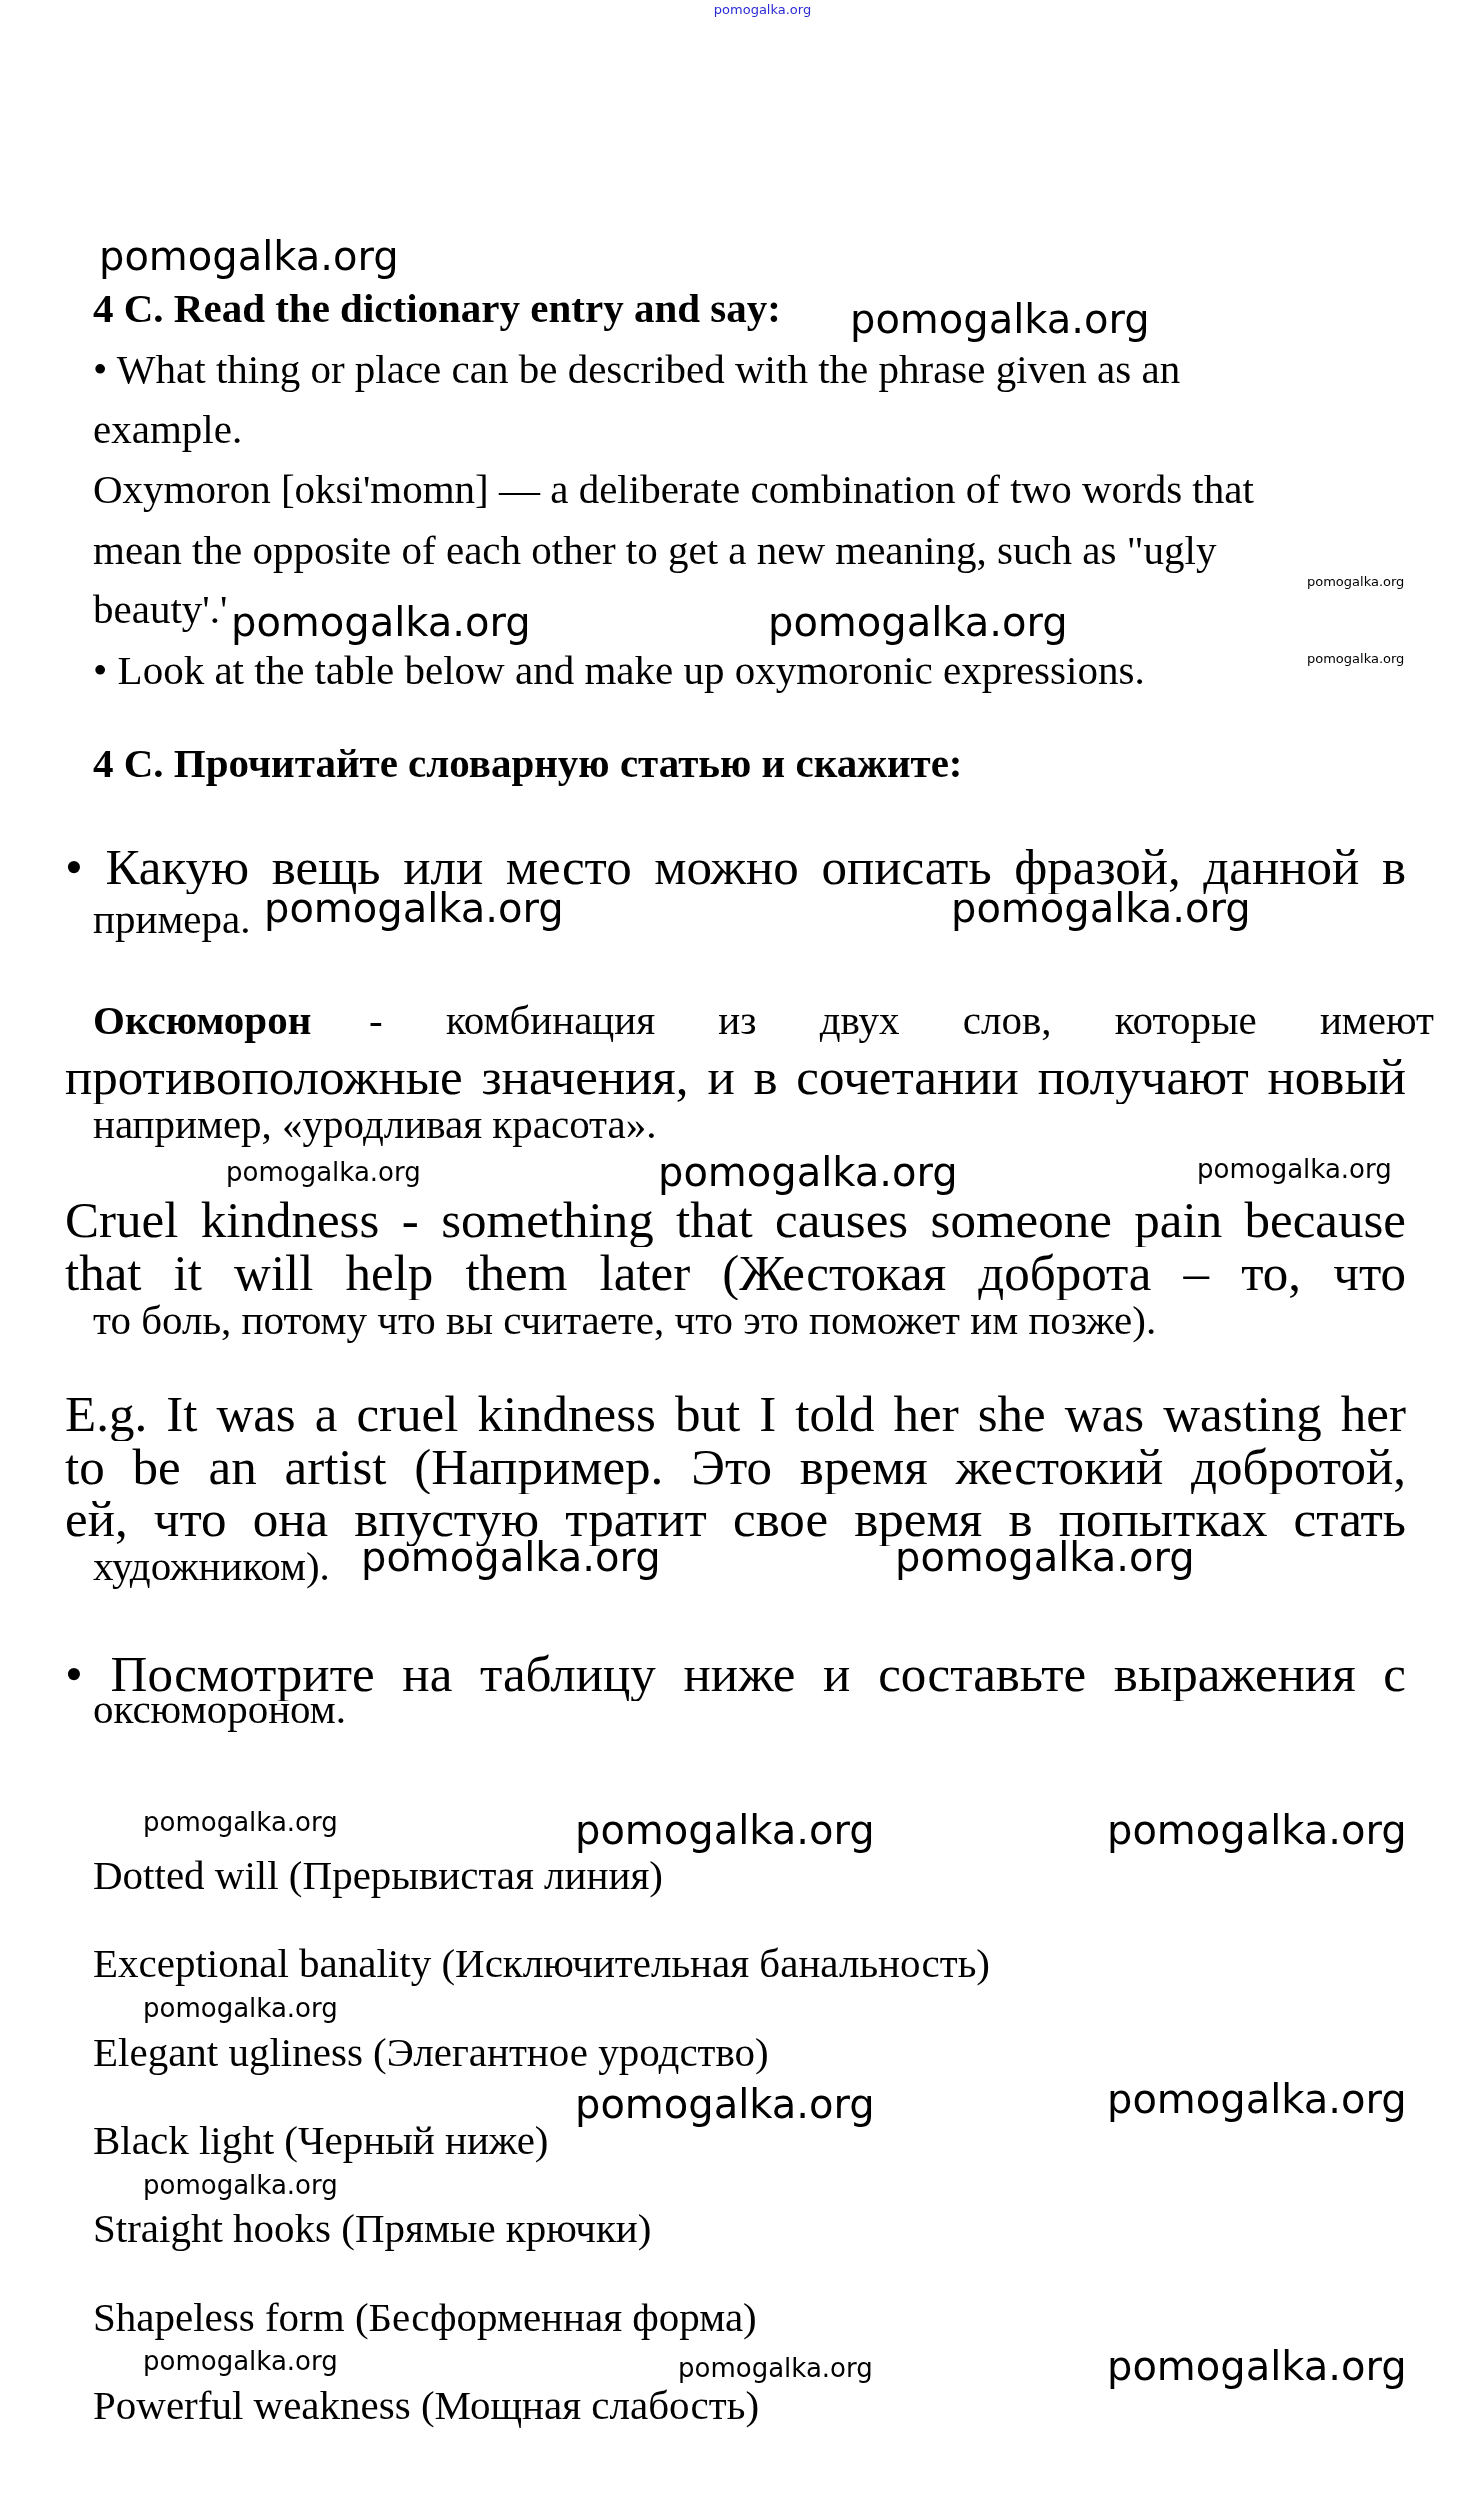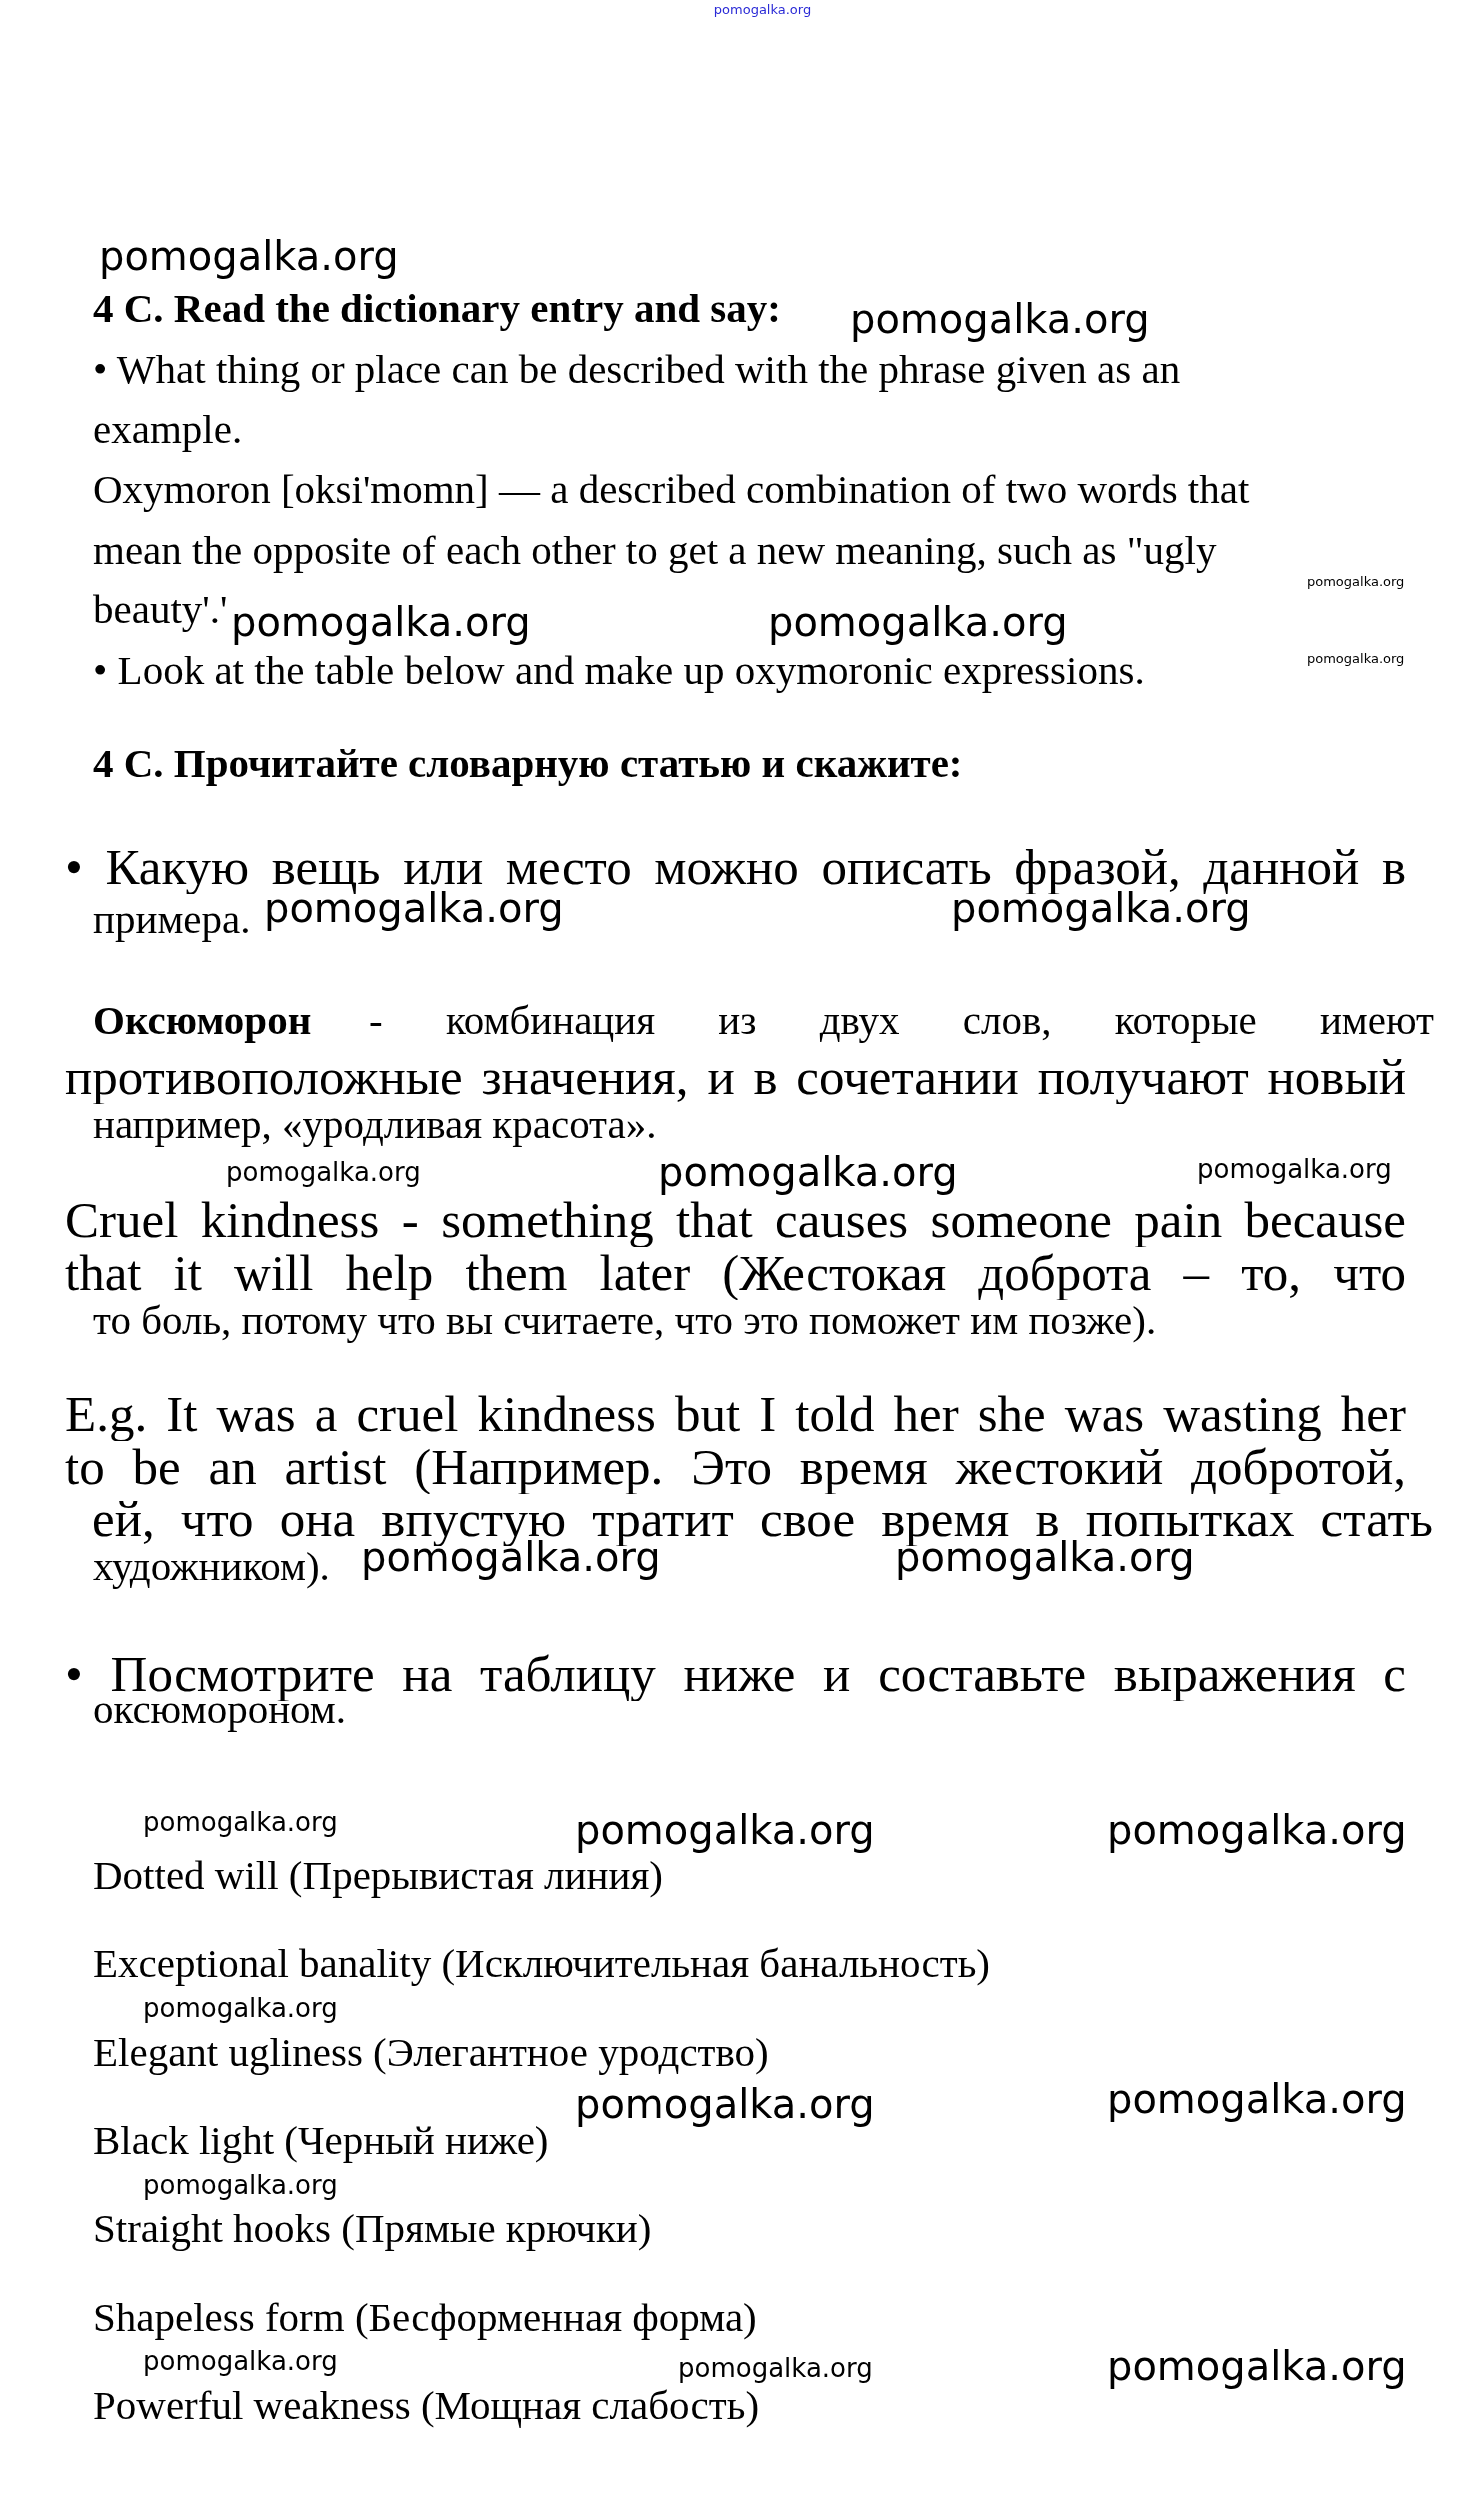--- a/index.html
+++ b/index.html
@@ -30,21 +30,21 @@
 
   <div class="abs sans top-link">pomogalka.org</div>
 
   <div class="abs sans wm wm-l" style="left:71px; top:233px;">pomogalka.org</div>
   <div class="abs serif txt bold" style="left:65px; top:288px;">4 C. Read the dictionary entry and say:</div>
   <div class="abs sans wm wm-l" style="left:822px; top:296px;">pomogalka.org</div>
 
   <div class="abs serif txt" style="left:65px; top:349px;">• What thing or place can be described with the phrase given as an</div>
   <div class="abs serif txt" style="left:65px; top:409px;">example.</div>
 
-  <div class="abs serif txt" style="left:65px; top:469px;">Oxymoron [oksi'momn] — a described combination of two words that</div>
+  <div class="abs serif txt" style="left:65px; top:469px;">Oxymoron [oksi'momn] — a deliberate combination of two words that</div>
   <div class="abs serif txt" style="left:65px; top:530px;">mean the opposite of each other to get a new meaning, such as "ugly</div>
   <div class="abs sans wm wm-xs" style="left:1279px; top:574px;">pomogalka.org</div>
   <div class="abs serif txt" style="left:65px; top:589px;">beauty'.'</div>
   <div class="abs sans wm wm-l" style="left:203px; top:599px;">pomogalka.org</div>
   <div class="abs sans wm wm-l" style="left:740px; top:599px;">pomogalka.org</div>
   <div class="abs sans wm wm-xs" style="left:1279px; top:651px;">pomogalka.org</div>
   <div class="abs serif txt" style="left:65px; top:650px;">• Look at the table below and make up oxymoronic expressions.</div>
 
   <div class="abs serif txt bold" style="left:65px; top:743px;">4 С. Прочитайте словарную статью и скажите:</div>
 
@@ -61,21 +61,21 @@
   <div class="abs sans wm wm-s" style="left:198px; top:1157px;">pomogalka.org</div>
   <div class="abs sans wm wm-l" style="left:630px; top:1149px;">pomogalka.org</div>
   <div class="abs sans wm wm-s" style="left:1169px; top:1154px;">pomogalka.org</div>
 
   <div class="block serif justify justify-full" style="top:1194px; height:53px; overflow:hidden;">Cruel kindness - something that causes someone pain because you believe</div>
   <div class="block serif justify justify-full" style="top:1247px; height:53px; overflow:hidden;">that it will help them later (Жестокая доброта – то, что вызывает у кого-</div>
   <div class="abs serif txt" style="left:65px; top:1300px;">то боль, потому что вы считаете, что это поможет им позже).</div>
 
   <div class="block serif justify justify-full" style="top:1388px; height:53px; overflow:hidden;">E.g. It was a cruel kindness but I told her she was wasting her time trying</div>
   <div class="block serif justify justify-full" style="top:1441px; height:53px; overflow:hidden;">to be an artist (Например. Это время жестокий добротой, когда я сказал</div>
-  <div class="block serif justify justify-full" style="top:1493px; height:53px; overflow:hidden;margin-left:27px;">ей, что она впустую тратит свое время в попытках стать</div>
+  <div class="block serif justify justify-full" style="top:1493px; height:53px; overflow:hidden;">ей, что она впустую тратит свое время в попытках стать</div>
   <div class="abs serif txt" style="left:65px; top:1546px;">художником).</div>
   <div class="abs sans wm wm-l" style="left:333px; top:1534px;">pomogalka.org</div>
   <div class="abs sans wm wm-l" style="left:867px; top:1534px;">pomogalka.org</div>
 
   <div class="block serif justify justify-full" style="top:1636px; height:53px; overflow:hidden;margin-top:12px;">• Посмотрите на таблицу ниже и составьте выражения с</div>
   <div class="abs serif txt" style="left:65px; top:1689px;">оксюмороном.</div>
 
   <div class="abs sans wm wm-s" style="left:115px; top:1807px;">pomogalka.org</div>
   <div class="abs sans wm wm-l" style="left:547px; top:1807px;">pomogalka.org</div>
   <div class="abs sans wm wm-l" style="left:1079px; top:1807px;">pomogalka.org</div>

